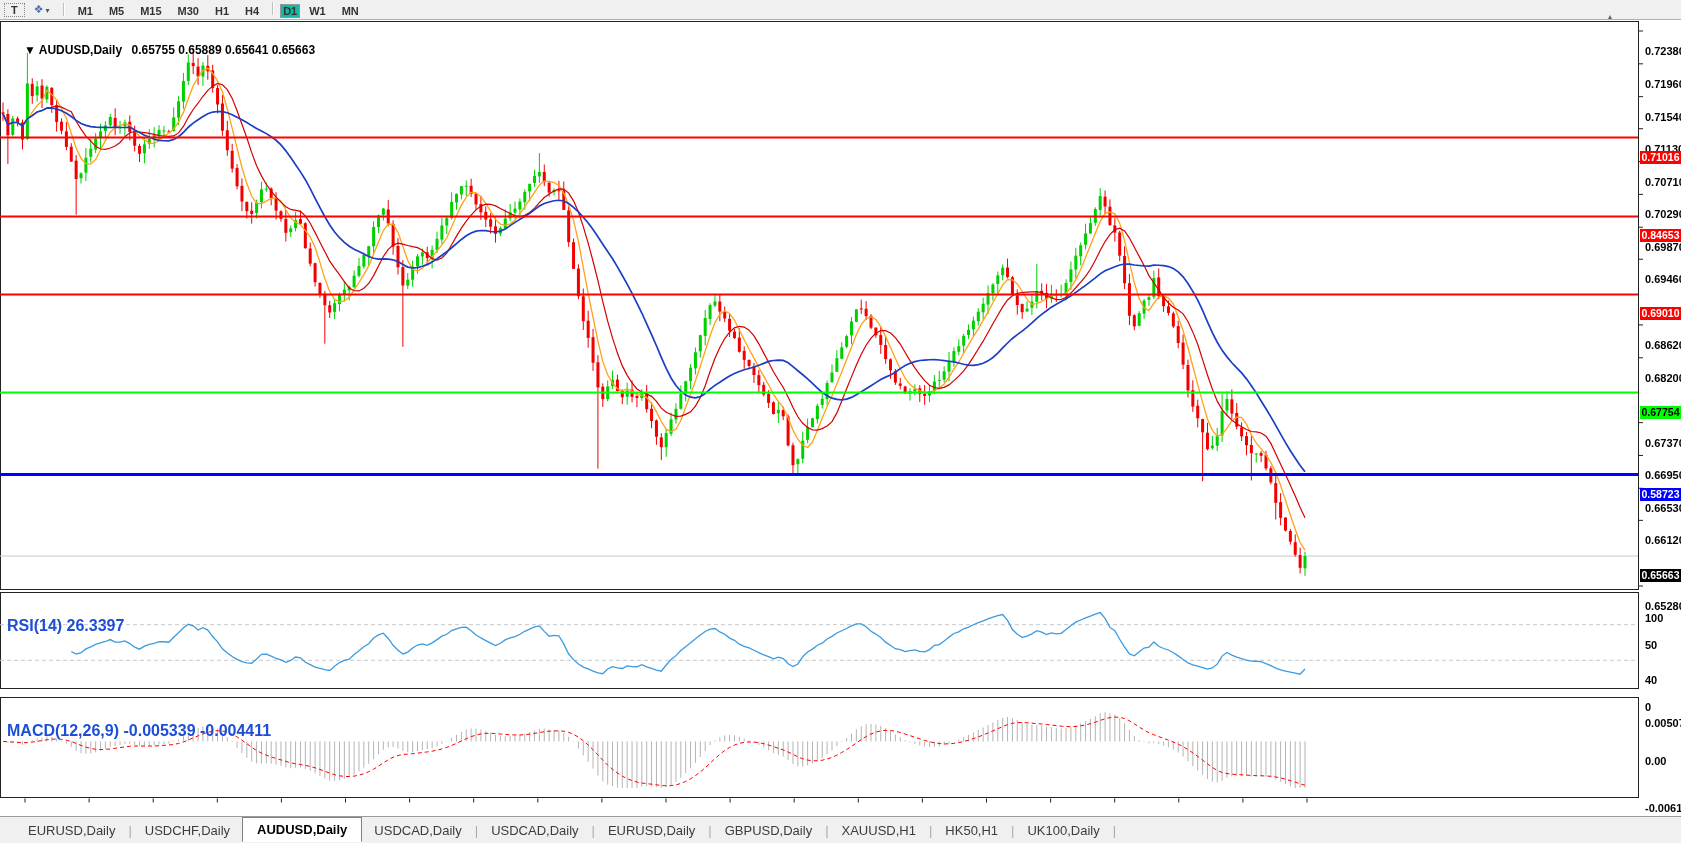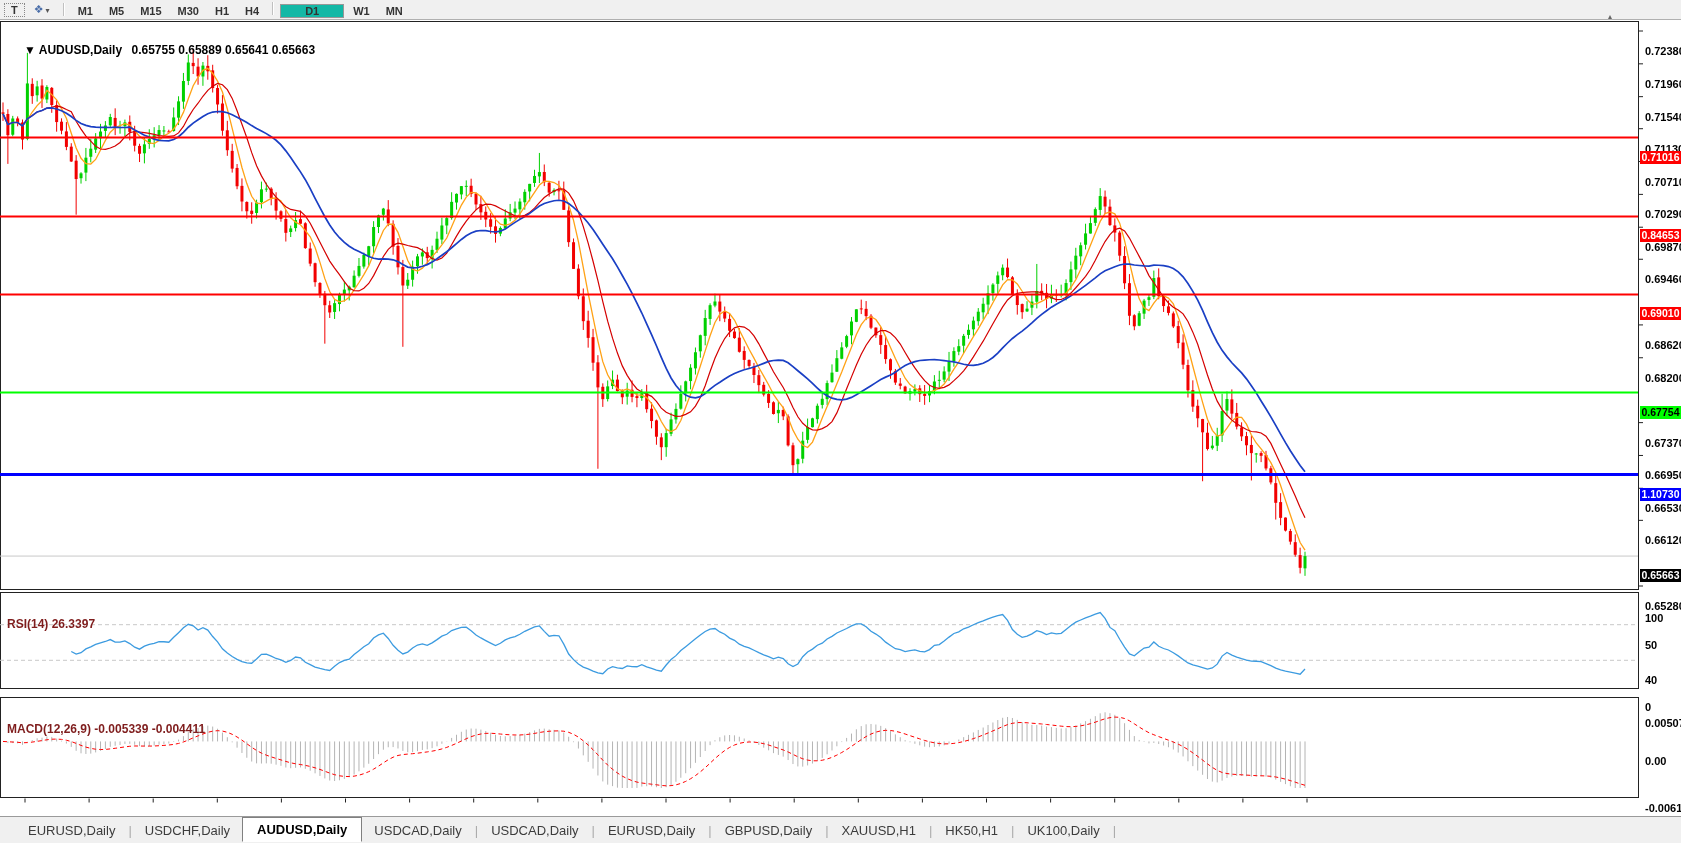--- a/index.html
+++ b/index.html
@@ -4,32 +4,32 @@
 <style>
   html,body{margin:0;padding:0;background:#d4d0c8;}
   #screen{position:relative;width:1681px;height:843px;background:#ffffff;overflow:hidden;
           font-family:"Liberation Sans",sans-serif;-webkit-font-smoothing:antialiased;}
   
   #toolbar{position:absolute;left:0;top:0;width:1681px;height:19px;background:#f0f0f0;
            border-bottom:1px solid #b0b0b0;display:flex;align-items:center;font-size:11px;color:#222;}
   .tbtn{display:inline-block;padding:1px 7px;margin:0 1px;font-weight:bold;color:#333;cursor:default;}
   .tbtn.icon{font-weight:normal;color:#4a6ea9;}
   .tbtn.texttool{border:1px dotted #888;margin-left:4px;padding:0 6px;}
-  .tbtn.pressed{background:#14b8a6;border:1px solid #979797;padding:0 24px;}
+  .tbtn.pressed{background:#14b8a6;border:1px solid #979797;padding:0 2px;}
   .tsep{display:inline-block;width:1px;height:13px;background:#c0c0c0;border-right:1px solid #fff;margin:0 5px;}
   .caret{font-size:8px;color:#555;margin-left:2px;}
   
   #chart-area{position:absolute;left:0;top:20px;width:1681px;height:796px;background:#fff;}
   svg{position:absolute;left:0;top:0;}
   .axis-lbl{position:absolute;left:1645px;font-size:11px;font-weight:bold;color:#000;white-space:nowrap;}
   .level-box{position:absolute;left:1640px;width:41px;height:13px;font-size:10.5px;font-weight:bold;
              text-align:center;line-height:13px;white-space:nowrap;}
   #main-title{position:absolute;left:8px;top:23px;font-size:12px;font-weight:bold;color:#000;margin-left:16px;}
   #main-title .sep{margin-right:6px;}
-  .ind-label{position:absolute;left:7px;font-size:12px;font-weight:bold;color:#7f1d1d;}
+  .ind-label{position:absolute;left:7px;font-size:16px;font-weight:bold;color:#1d4ed8;}
   .date-lbl{position:absolute;top:800px;font-size:11px;font-weight:bold;color:#000;white-space:nowrap;
             transform:translateX(-50%);}
   #scroll-up{position:absolute;left:1608px;top:12px;font-size:8px;color:#666;}
   
   #tabbar{position:absolute;left:0;top:816px;width:1681px;height:27px;background:#f0f0f0;
           border-top:1px solid #9a9a9a;display:flex;align-items:center;font-size:13px;color:#3c3c3c;}
   #tabbar .pad{width:16px;}
   .tab{padding:3px 12px;cursor:default;white-space:nowrap;}
   .tab.active{background:#ffffff;border:1px solid #808080;border-bottom:1px solid #ffffff;
               font-weight:bold;color:#000;margin-top:-2px;padding:4px 14px;}
@@ -949,21 +949,21 @@
         <div class="axis-lbl" style="top:351.7505999999996px">0.68200</div>
         <div class="axis-lbl" style="top:416.63170000000025px">0.67370</div>
         <div class="axis-lbl" style="top:449.4631000000001px">0.66950</div>
         <div class="axis-lbl" style="top:482.29449999999997px">0.66530</div>
         <div class="axis-lbl" style="top:514.3441999999999px">0.66120</div>
         <div class="axis-lbl" style="top:580.0069999999996px">0.65280</div>
         <div class="level-box" style="top: 130.624px; background: rgb(255, 0, 0); color: rgb(255, 255, 255);">0.71016</div>
         <div class="level-box" style="top: 209.497px; background: rgb(255, 0, 0); color: rgb(255, 255, 255);">0.84653</div>
         <div class="level-box" style="top: 287.433px; background: rgb(255, 0, 0); color: rgb(255, 255, 255);">0.69010</div>
         <div class="level-box" style="top: 385.614px; background: rgb(0, 255, 0); color: rgb(0, 0, 0);">0.67754</div>
-        <div class="level-box" style="top: 467.537px; background: rgb(0, 0, 255); color: rgb(255, 255, 255);">1.10730</div>
+        <div class="level-box" style="top: 467.537px; background: rgb(0, 0, 255); color: rgb(255, 255, 255);">0.58723</div>
         <div class="level-box" style="top: 549.068px; background: rgb(0, 0, 0); color: rgb(255, 255, 255);">0.65663</div>
         <div class="axis-lbl" style="top:592px">100</div>
         <div class="axis-lbl" style="top:618.7px">50</div>
         <div class="axis-lbl" style="top:654.3px">40</div>
         <div class="axis-lbl" style="top:681px">0</div>
         <div class="axis-lbl" style="top:697px">0.005076</div>
         <div class="axis-lbl" style="top:735.4408410548824px">0.00</div>
         <div class="axis-lbl" style="top:782px">-0.006148</div>
       </div>
     <div id="date-labels">

